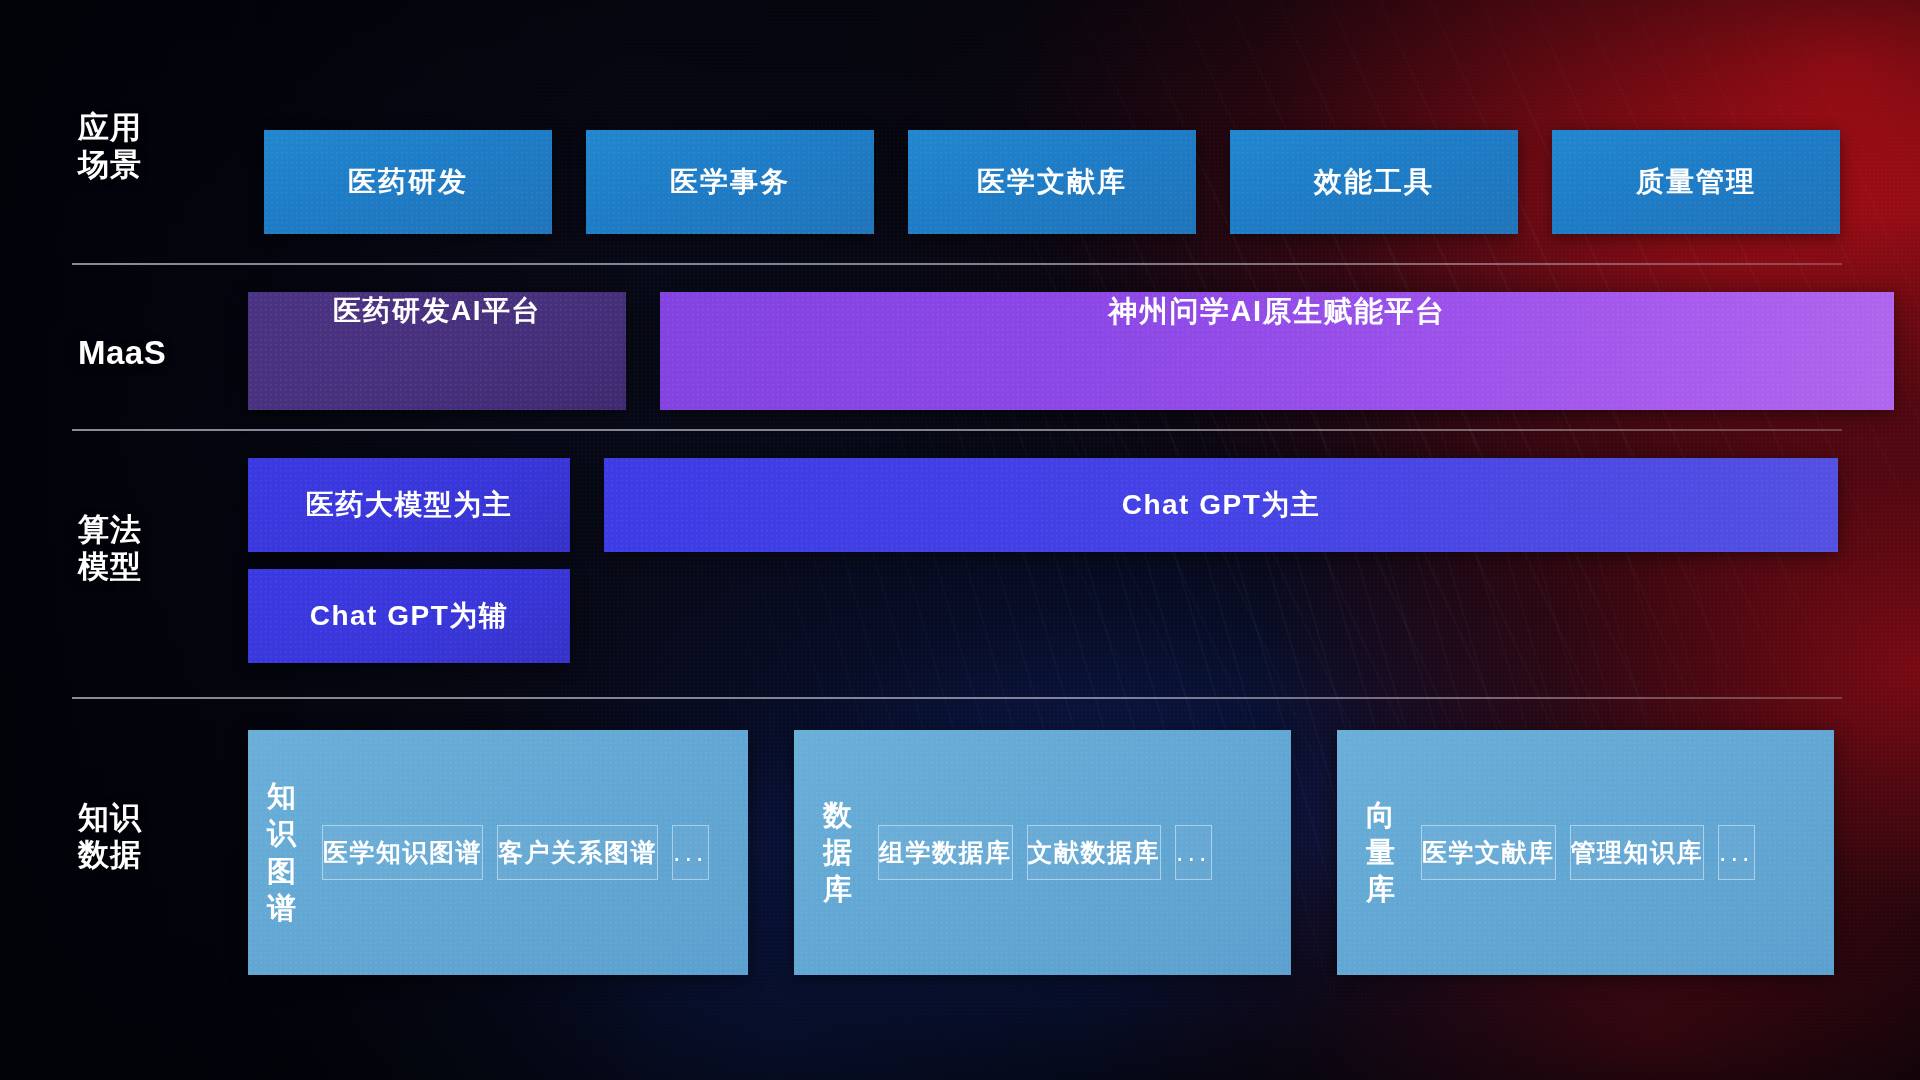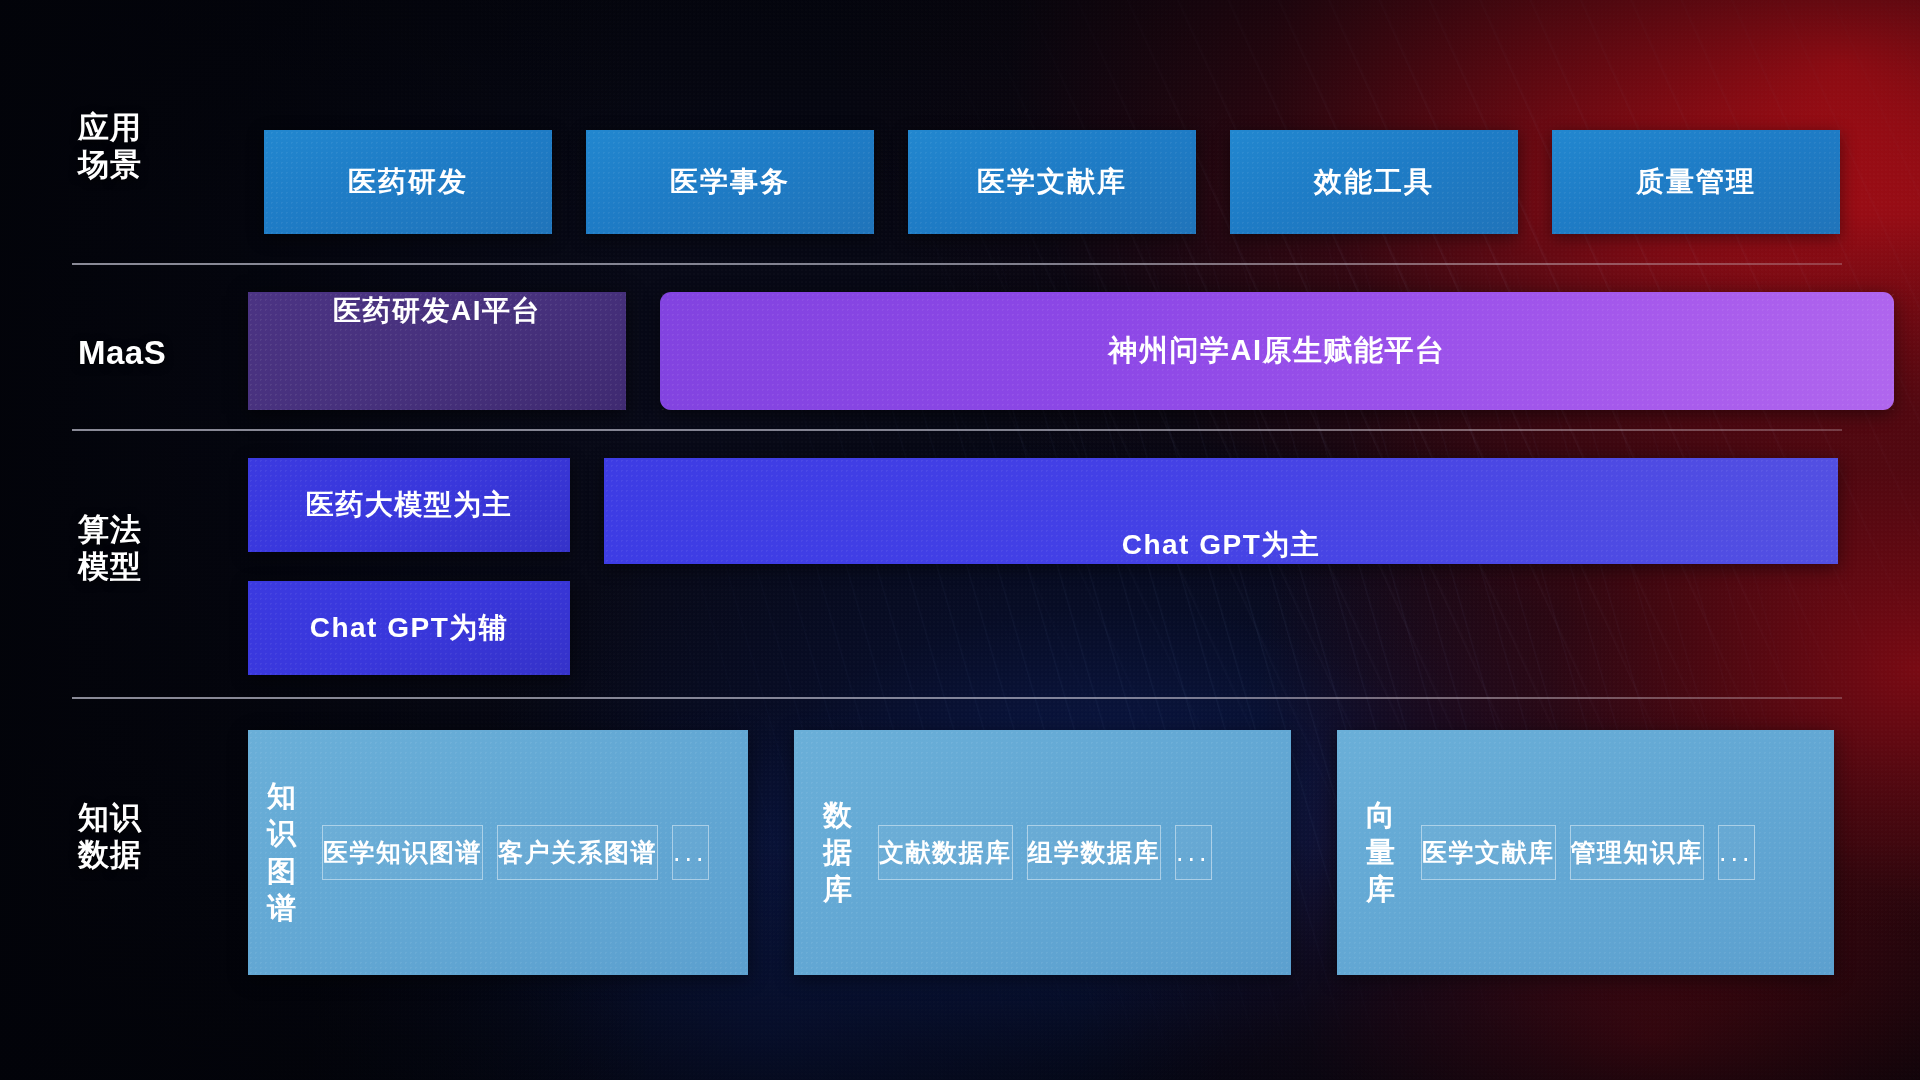--- a/index.html
+++ b/index.html
@@ -174,26 +174,24 @@
     display: flex;
     justify-content: center;
     background: linear-gradient(150deg, #4b3383 0%, #47317d 50%, #3f2a71 100%);
     position: relative;
     box-shadow: 0 4px 18px rgba(0,0,0,0.5);
   }
   .maas-right {
     width: 1234px;
     height: 118px;
     display: flex;
-    align-items: center;
     justify-content: center;
     background: linear-gradient(105deg, #8243e0 0%, #8c47e6 35%, #9b51ea 62%, #a85bec 82%, #b066ee 100%);
     position: relative;
     box-shadow: 0 4px 18px rgba(0,0,0,0.45);
-    border-radius: 11px;
   }
   .maas-left::after, .maas-right::after {
     content: "";
     position: absolute;
     inset: 0;
     background-image: radial-gradient(rgba(255,255,255,0.11) 1px, rgba(0,0,0,0) 1px);
     background-size: 5px 5px;
     opacity: 0.6;
     pointer-events: none;
   }
@@ -225,23 +223,23 @@
     height: 94px;
     display: flex;
     align-items: center;
     justify-content: center;
     background: linear-gradient(150deg, #3b3ae0 0%, #3937dc 50%, #3532c9 100%);
     position: relative;
     box-shadow: 0 4px 16px rgba(0,0,0,0.45);
   }
   .algo-right {
     width: 1234px;
-    height: 106px;
-    display: flex;
-    align-items: flex-end;
+    height: 94px;
+    display: flex;
+    align-items: center;
     justify-content: center;
     background: linear-gradient(100deg, #3d3ce4 0%, #4340e6 40%, #4a47e4 70%, #5350e2 100%);
     position: relative;
     box-shadow: 0 4px 16px rgba(0,0,0,0.45);
   }
   .algo-left::after, .algo-right::after {
     content: "";
     position: absolute;
     inset: 0;
     background-image: radial-gradient(rgba(255,255,255,0.10) 1px, rgba(0,0,0,0) 1px);
@@ -413,22 +411,22 @@
         <div class="know-items">
           <div class="know-item">医学知识图谱</div>
           <div class="know-item">客户关系图谱</div>
           <div class="know-item dots">...</div>
         </div>
       </div>
 
       <div class="know-card c2">
         <div class="know-title">数据库</div>
         <div class="know-items">
+          <div class="know-item">组学数据库</div>
           <div class="know-item">文献数据库</div>
-          <div class="know-item">组学数据库</div>
           <div class="know-item dots">...</div>
         </div>
       </div>
 
       <div class="know-card c3">
         <div class="know-title">向量库</div>
         <div class="know-items">
           <div class="know-item">医学文献库</div>
           <div class="know-item">管理知识库</div>
           <div class="know-item dots">...</div>

